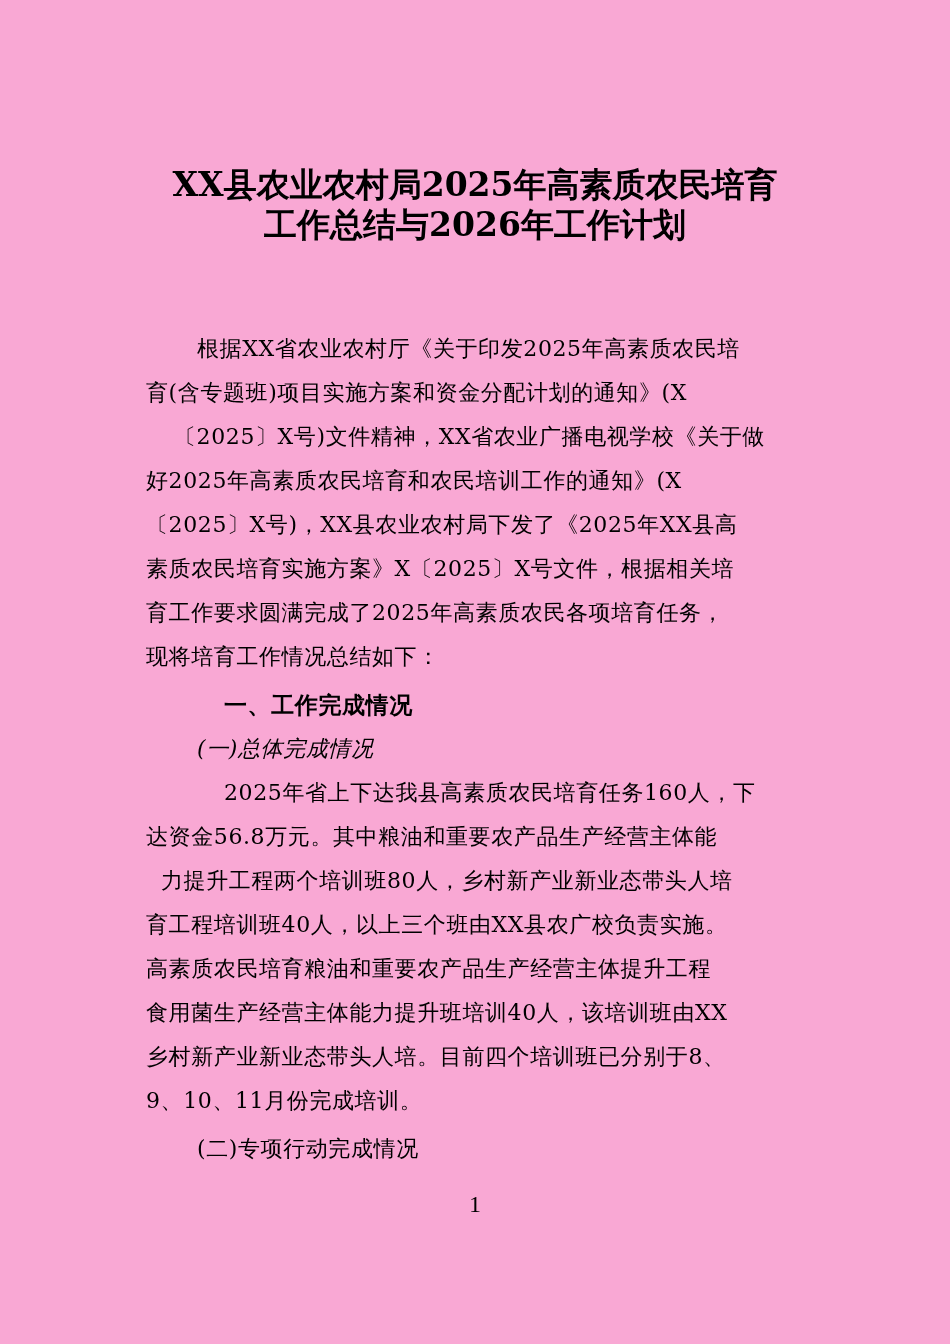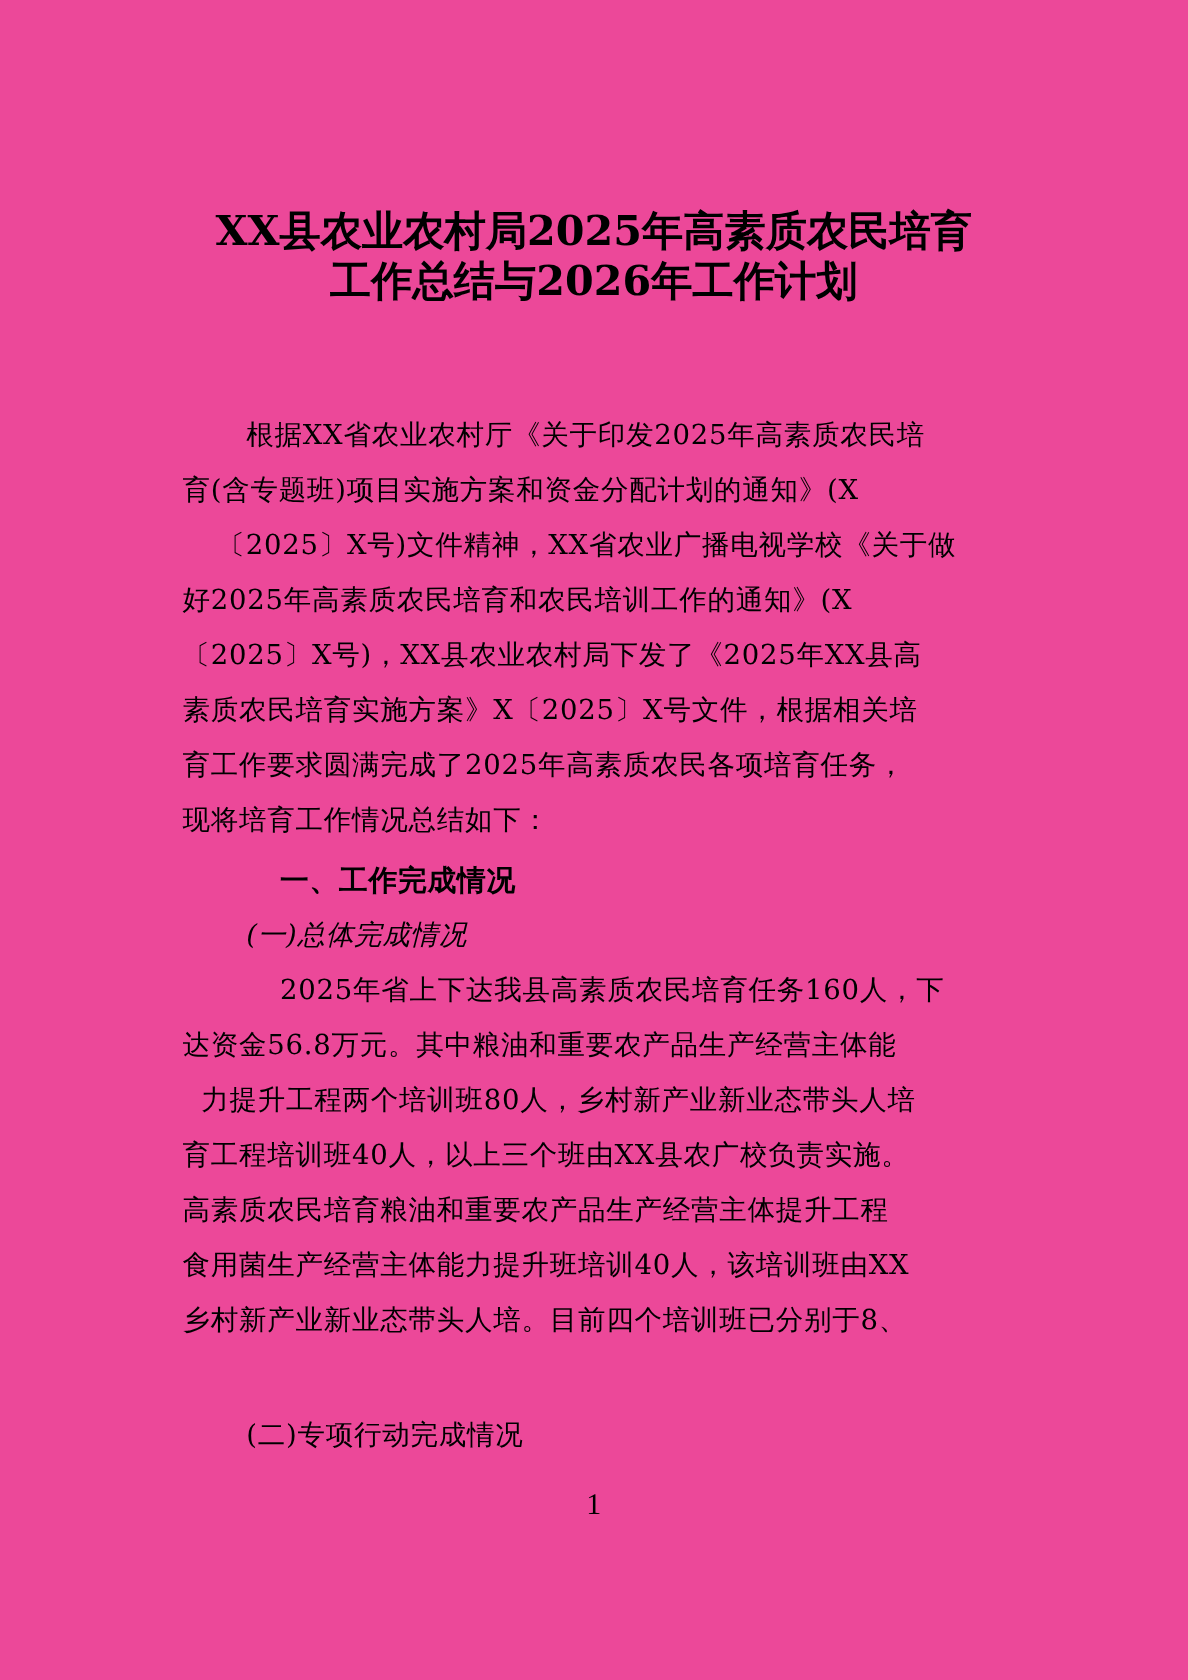--- a/index.html
+++ b/index.html
@@ -13,21 +13,21 @@
     position: relative;
     overflow: hidden;
     color: #000000;
   }
   .page {
     position: absolute;
     left: 0;
     top: 0;
     width: 950px;
     height: 1344px;
-    background: #ec4899;
+    background: #f9a8d4;
   }
   .title {
     position: absolute;
     left: 0;
     width: 950px;
     text-align: center;
     font-family: "DejaVu Serif", "Liberation Serif", serif;
     font-weight: bold;
     font-size: 33px;
     letter-spacing: 0px;
@@ -86,18 +86,19 @@
 
   <div class="body-line indent" style="top:734px;font-style:italic;">(一)总体完成情况</div>
 
   <div class="body-line indent" style="top:778px;margin-left:27px;">2025年省上下达我县高素质农民培育任务160人，下</div>
   <div class="body-line" style="top:822px;">达资金56.8万元。其中粮油和重要农产品生产经营主体能</div>
   <div class="body-line" style="top:866px;margin-left:15px;">力提升工程两个培训班80人，乡村新产业新业态带头人培</div>
   <div class="body-line" style="top:910px;">育工程培训班40人，以上三个班由XX县农广校负责实施。</div>
   <div class="body-line" style="top:954px;">高素质农民培育粮油和重要农产品生产经营主体提升工程</div>
   <div class="body-line" style="top:998px;">食用菌生产经营主体能力提升班培训40人，该培训班由XX</div>
   <div class="body-line" style="top:1042px;">乡村新产业新业态带头人培。目前四个培训班已分别于8、</div>
+  <div class="body-line" style="top:1086px;">9、10、11月份完成培训。</div>
 
   <div class="body-line indent" style="top:1134px;">(二)专项行动完成情况</div>
 
   <div class="page-number">1</div>
 
 </div>
 
 </body></html>

